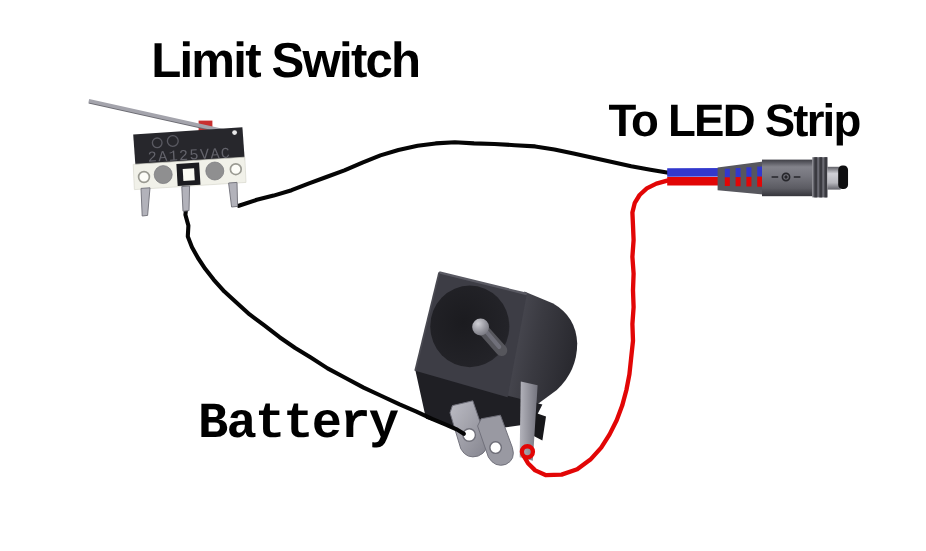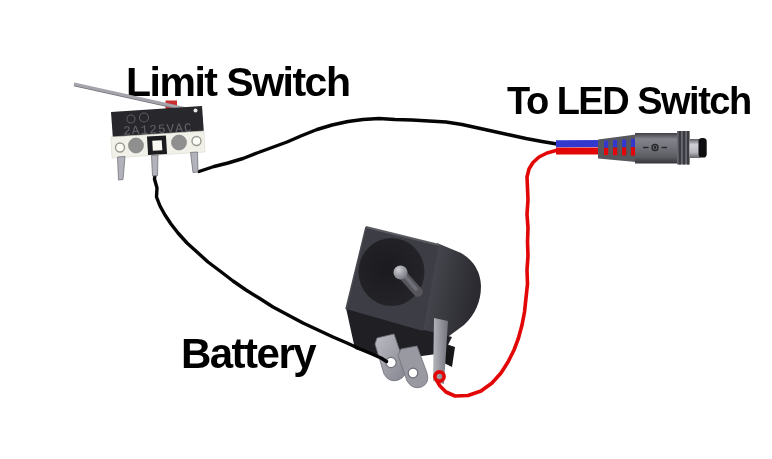--- a/index.html
+++ b/index.html
@@ -5,37 +5,37 @@
   html,body{margin:0;padding:0;background:#fff;}
   .stage{
     position:relative;width:772px;height:459px;overflow:hidden;
     background:var(--background,#ffffff);
     font-family:"Liberation Sans",sans-serif;
   }
   .label{
     position:absolute;font-weight:700;color:var(--label-text,#000);
     letter-spacing:-1.5px;white-space:nowrap;
   }
-  #lbl-limit{left:126px;top:27px;font-size:41px;margin-top:32px;}
+  #lbl-limit{left:126px;top:27px;font-size:41px;}
   #lbl-led{left:507px;top:80px;font-size:38px;}
-  #lbl-batt{left:248px;top:334px;font-size:42px;line-height:39px;text-align:center;transform:translateX(-50%);}
+  #lbl-batt{left:248px;top:334px;font-size:42px;line-height:39px;text-align:center;transform:translateX(-50%);font-family:Liberation Mono, monospace;}
   svg.diagram{position:absolute;left:0;top:0;}
   .wire-black{stroke:var(--wire-black,#050505);fill:none;stroke-width:3.4;stroke-linecap:round;stroke-linejoin:round;}
   .wire-red{stroke:var(--wire-red,#e20606);fill:none;stroke-width:3.6;stroke-linecap:round;stroke-linejoin:round;}
   .lead-blue{stroke:var(--wire-blue,#3238cd);stroke-width:7;}
   .lead-red{stroke:var(--wire-red,#e20606);stroke-width:7;}
   .switch-marking{fill:#63636b;font-family:"Liberation Mono",monospace;font-size:12.5px;letter-spacing:1.2px;}
 </style>
 </head>
 <body>
 
 <div class="stage">
 
   <div class="label" id="lbl-limit">Limit Switch</div>
-  <div class="label" id="lbl-led">To LED Switch</div>
+  <div class="label" id="lbl-led">To LED Strip</div>
   <div class="label" id="lbl-batt">
     <div>Battery</div>
   </div>
 
   <svg class="diagram" width="772" height="459" viewBox="0 0 772 459">
     <defs>
       <linearGradient id="plugBodyGrad" x1="0" y1="0" x2="0" y2="1">
         <stop offset="0" stop-color="#3f3f46"></stop>
           <stop offset="0.2" stop-color="#83838b"></stop>
         <stop offset="0.45" stop-color="#75757d"></stop>

